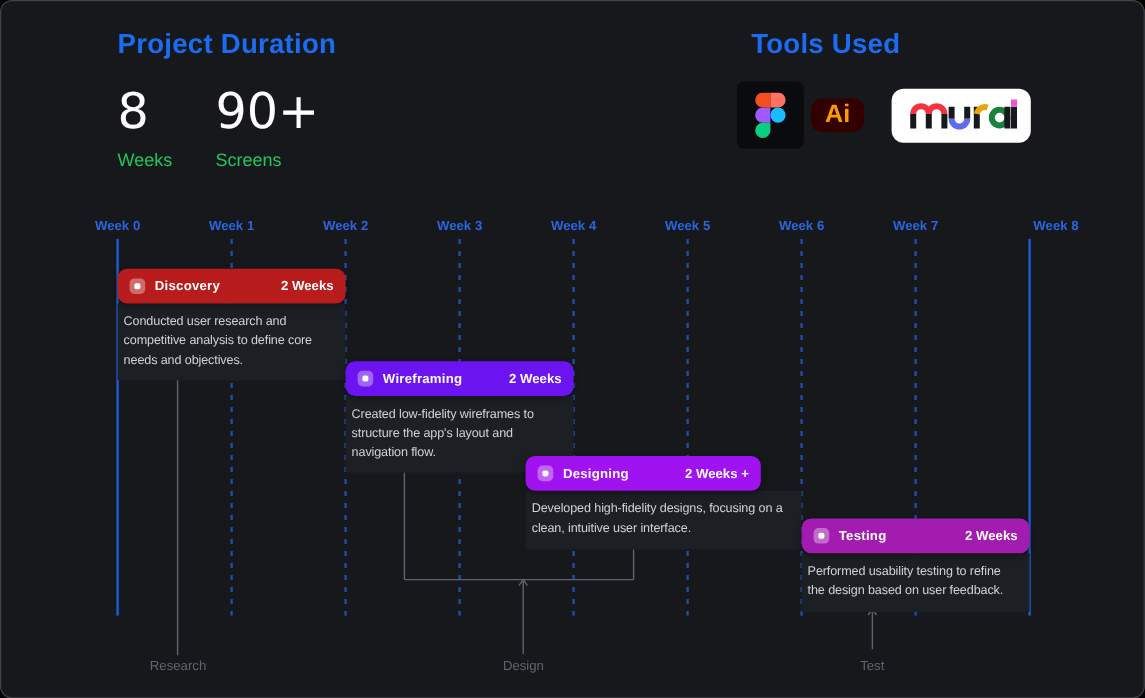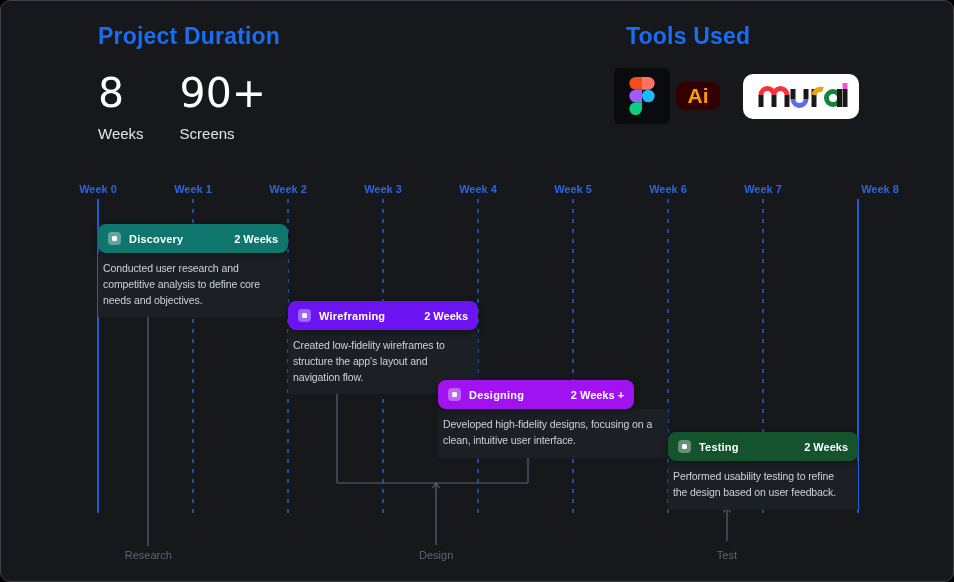--- a/index.html
+++ b/index.html
@@ -9,21 +9,21 @@
     border-radius:10px;box-sizing:border-box;overflow:hidden;}
 
   
   .section-title{position:absolute;font-size:23px;font-weight:bold;color:#1a6df2;
     letter-spacing:.2px;font-stretch:condensed;}
   #duration-title{left:97px;top:22px;}
   #tools-title{left:625px;top:22px;}
   .stats{position:absolute;left:97px;top:72px;display:flex;gap:36px;}
   .stat-value{font-family:"DejaVu Sans",sans-serif;font-size:41px;font-weight:400;
     color:#ffffff;line-height:1;}
-  .stat-label{font-size:15px;color:#e5e5e5;margin-top:11px;}
+  .stat-label{font-size:15px;color:#22c55e;margin-top:11px;}
   .logos{position:absolute;left:613px;top:67px;height:56px;display:flex;align-items:center;}
   .figma-tile{width:56px;height:56px;background:#0a0b0e;border-radius:6px;
     display:flex;align-items:center;justify-content:center;}
   .ai-tile{width:44px;height:28px;background:#300;border-radius:9px;margin-left:6px;
     display:flex;align-items:center;justify-content:center;color:#FF9A00;
     font-size:21px;font-weight:bold;}
   .mural-tile{width:116px;height:45px;background:#ffffff;border-radius:10px;margin-left:23px;
     display:flex;align-items:center;justify-content:center;}
 
   
@@ -114,39 +114,39 @@
       <div class="week-label" style="left: 437px;">Week 4</div>
       <div class="gridline" style="left: 476px;"></div>
       <div class="week-label" style="left: 532px;">Week 5</div>
       <div class="gridline" style="left: 571px;"></div>
       <div class="week-label" style="left: 627px;">Week 6</div>
       <div class="gridline" style="left: 666px;"></div>
       <div class="week-label" style="left: 722px;">Week 7</div>
       <div class="gridline" style="left: 761px;"></div>
       <div class="week-label" style="left: 839px;">Week 8</div>
       <div class="gridline solid" style="left: 856px;"></div>
-      <div class="task-bar" style="left: 97px; top: 223px; width: 190px; background: #0f766e;">
+      <div class="task-bar" style="left: 97px; top: 223px; width: 190px; background: #b91c1c;">
         <span class="bar-icon"></span>
         <span class="bar-name">Discovery</span>
         <span class="bar-duration">2 Weeks</span>
       </div>
       <div class="task-desc" style="left: 97px; top: 252px; width: 190px;">Conducted user research and competitive analysis to define core needs and objectives.</div>
       <div class="task-bar" style="left: 287px; top: 300px; width: 190px; background: rgb(108, 19, 242);">
         <span class="bar-icon"></span>
         <span class="bar-name">Wireframing</span>
         <span class="bar-duration">2 Weeks</span>
       </div>
       <div class="task-desc" style="left: 287px; top: 329px; width: 190px;">Created low-fidelity wireframes to structure the app's layout and navigation flow.</div>
       <div class="task-bar" style="left: 437.1px; top: 379px; width: 196px; background: rgb(161, 18, 240);">
         <span class="bar-icon"></span>
         <span class="bar-name">Designing</span>
         <span class="bar-duration">2 Weeks +</span>
       </div>
       <div class="task-desc" style="left: 437.1px; top: 408px; width: 229.9px;">Developed high-fidelity designs, focusing on a clean, intuitive user interface.</div>
-      <div class="task-bar" style="left: 667px; top: 431px; width: 190px; background: #14532d;">
+      <div class="task-bar" style="left: 667px; top: 431px; width: 190px; background: #a21caf;">
         <span class="bar-icon"></span>
         <span class="bar-name">Testing</span>
         <span class="bar-duration">2 Weeks</span>
       </div>
       <div class="task-desc" style="left: 667px; top: 460px; width: 190px;">Performed usability testing to refine the design based on user feedback.</div>
       <div class="phase-label" style="left: 97.35px;">Research</div>
       <div class="phase-label" style="left: 385.2px;">Design</div>
       <div class="phase-label" style="left: 675.9px;">Test</div>
     </div>
 

